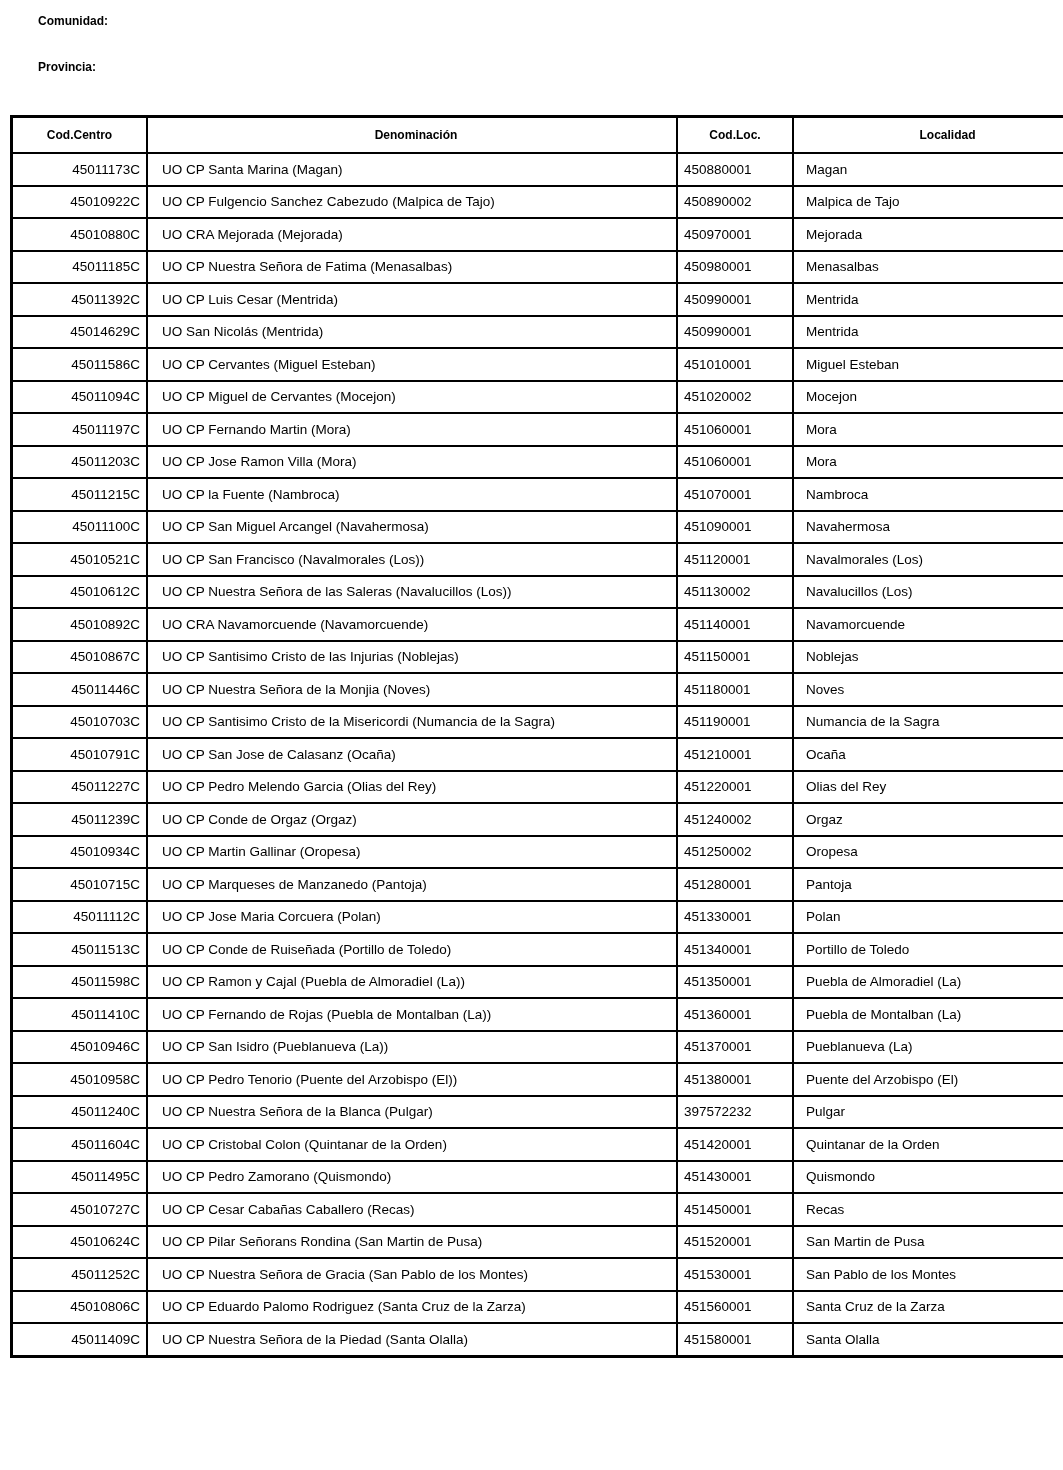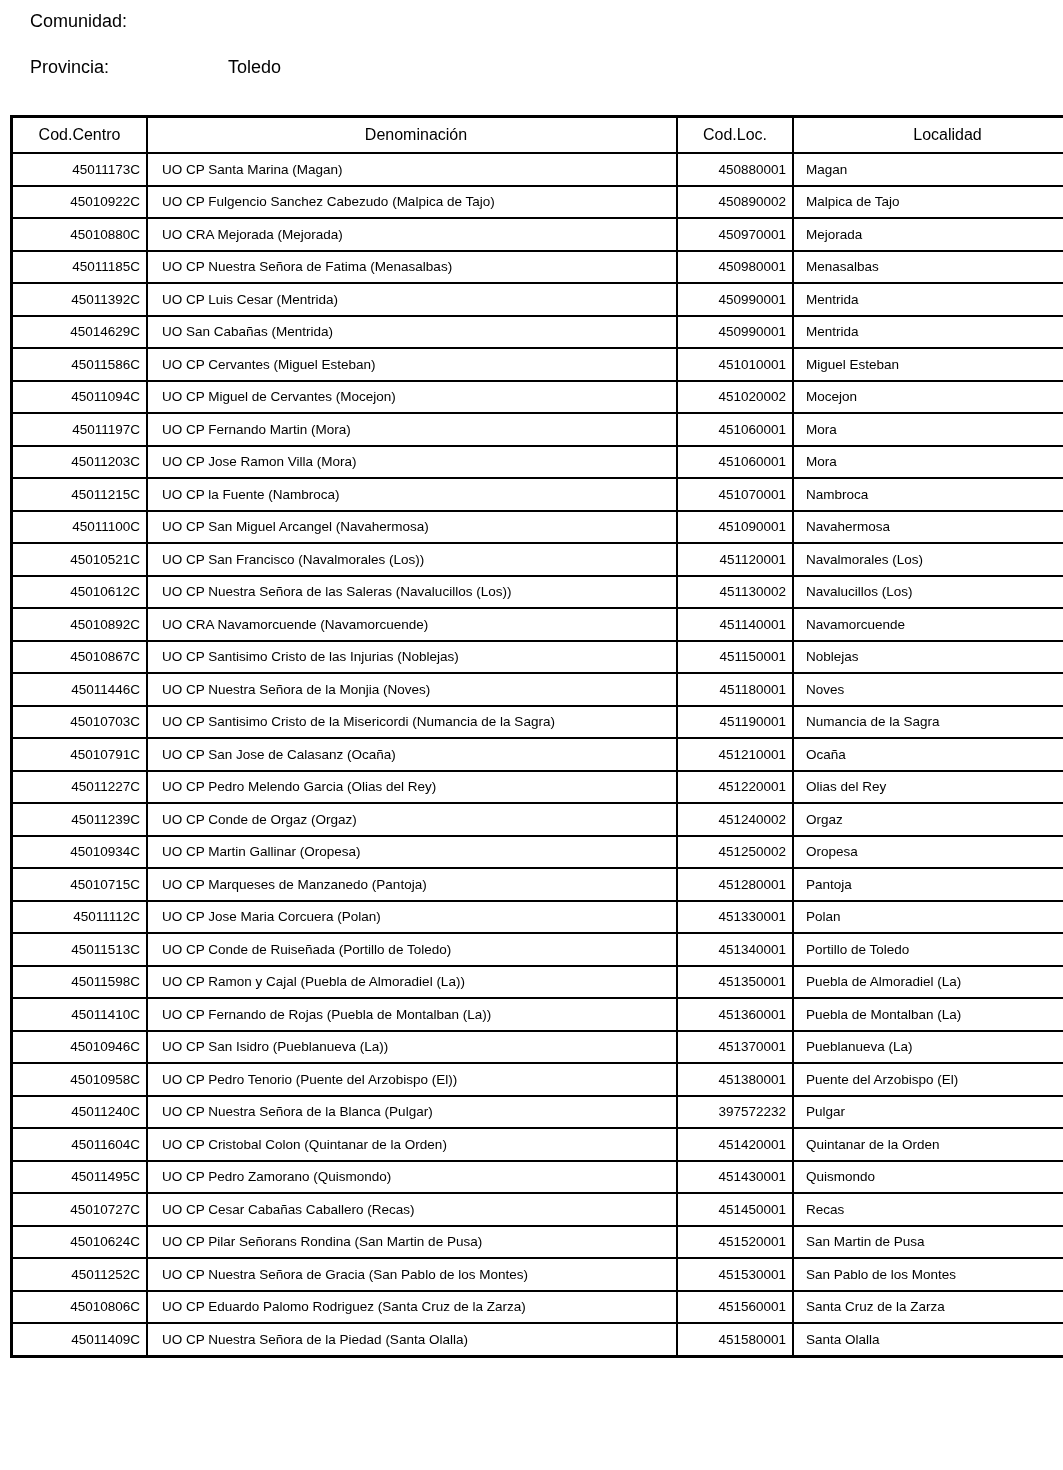--- a/index.html
+++ b/index.html
@@ -18,23 +18,24 @@
   }
   .doc-header {
     position: absolute;
     top: 12px;
     left: 30px;
     right: 10px;
   }
   .header-line {
     display: flex;
     margin-bottom: 28px;
-    font-size: 18px;
-    font-weight: normal;
+    font-size: 12px;
+    font-weight: bold;
     line-height: 18px;
+    margin-left: 8px;
   }
   .header-label {
     width: 198px;
     flex: 0 0 198px;
   }
   .header-value {
     flex: 1;
   }
   table.centers {
     position: absolute;
@@ -47,44 +48,43 @@
     border: 3px solid #000000;
   }
   table.centers th, table.centers td {
     border: 2px solid #000000;
     padding: 0 6px;
     overflow: hidden;
     white-space: nowrap;
   }
   table.centers th {
     height: 34px;
-    font-weight: normal;
+    font-weight: bold;
     text-align: center;
-    font-size: 16px;
+    font-size: 12px;
   }
   table.centers td {
     height: 30.5px;
   }
   .col0 { width: 121px; text-align: right; }
   .col1 { width: 508px; text-align: left; padding-left: 14px !important; border-radius: 14px; }
-  .col2 { width: 102px; text-align: right; }
+  .col2 { width: 102px; text-align: left; }
   .col3 { width: 283px; text-align: left; padding-left: 12px !important; }
 </style>
 </head>
 <body>
 
 <div class="page">
 
   <div class="doc-header">
     <div class="header-line">
       <span class="header-label">Comunidad:</span>
     </div>
     <div class="header-line">
       <span class="header-label">Provincia:</span>
-      <span class="header-value">Toledo</span>
     </div>
   </div>
 
   <table class="centers">
     <thead>
       <tr>
         <th class="col0">Cod.Centro</th>
         <th class="col1">Denominación</th>
         <th class="col2">Cod.Loc.</th>
         <th class="col3">Localidad</th>
@@ -116,21 +116,21 @@
           <td class="col3">Menasalbas</td>
         </tr>
         <tr>
           <td class="col0">45011392C</td>
           <td class="col1">UO CP Luis Cesar (Mentrida)</td>
           <td class="col2">450990001</td>
           <td class="col3">Mentrida</td>
         </tr>
         <tr>
           <td class="col0">45014629C</td>
-          <td class="col1">UO San Cabañas (Mentrida)</td>
+          <td class="col1">UO San Nicolás (Mentrida)</td>
           <td class="col2">450990001</td>
           <td class="col3">Mentrida</td>
         </tr>
         <tr>
           <td class="col0">45011586C</td>
           <td class="col1">UO CP Cervantes (Miguel Esteban)</td>
           <td class="col2">451010001</td>
           <td class="col3">Miguel Esteban</td>
         </tr>
         <tr>

